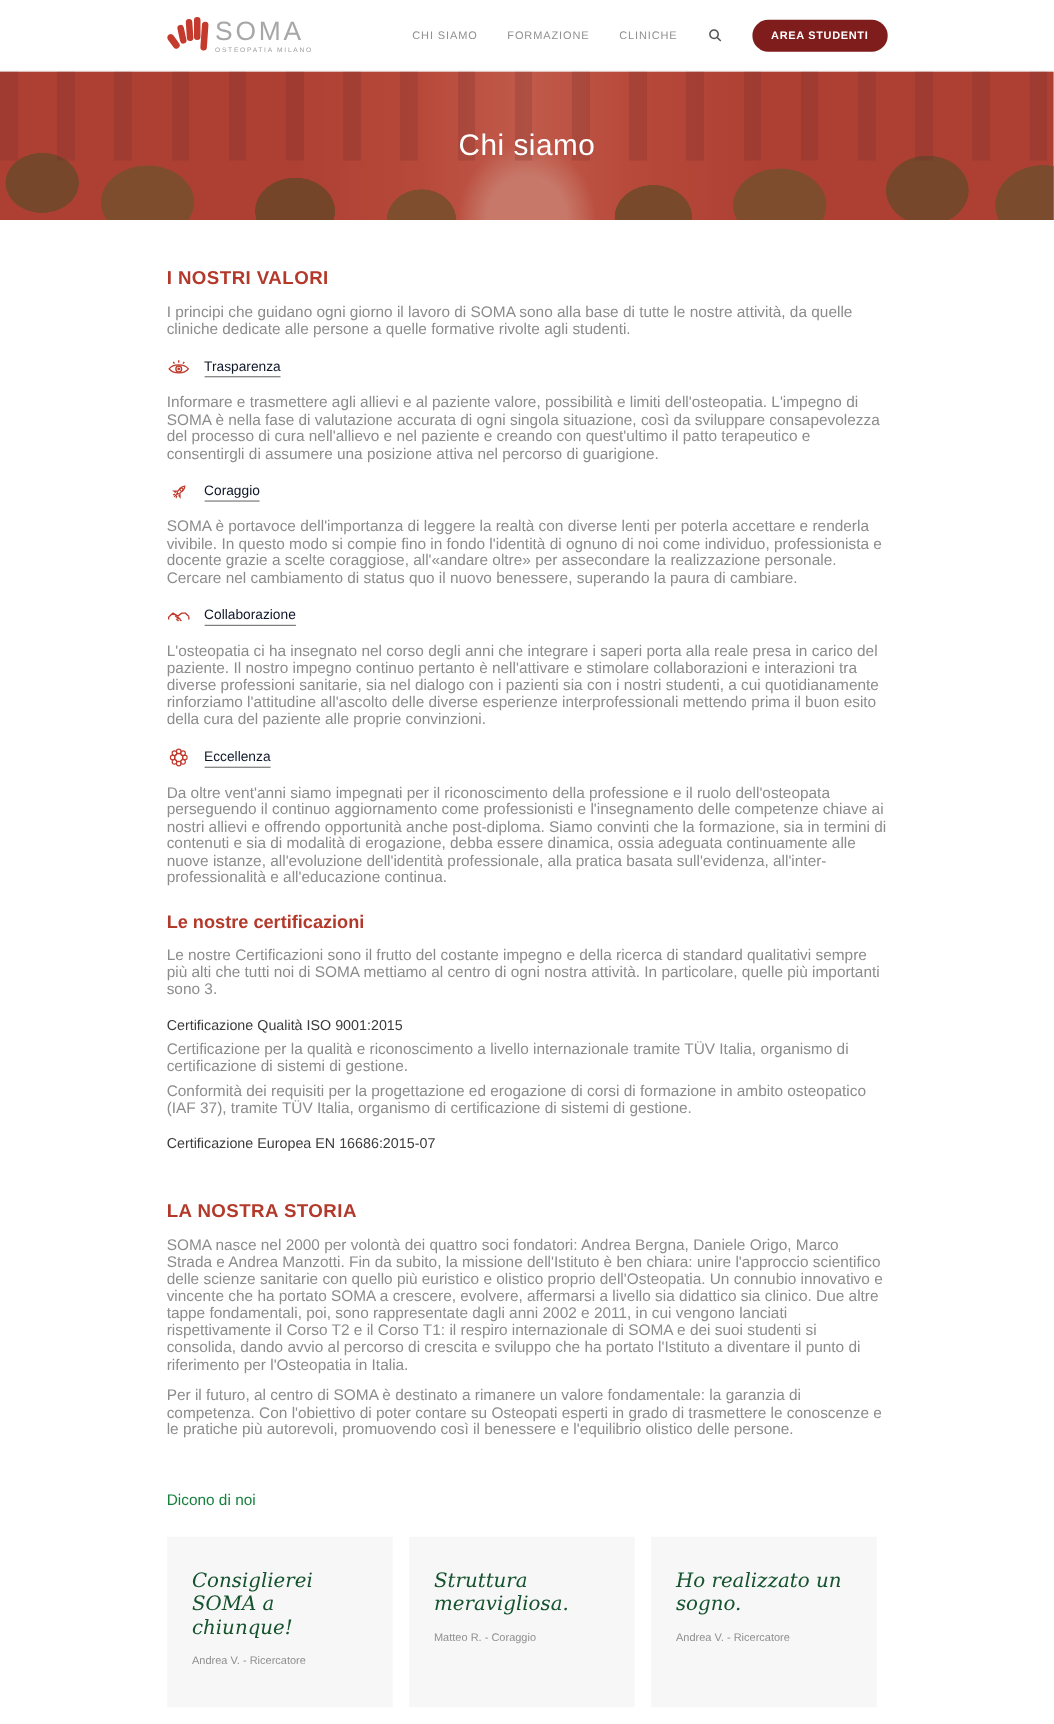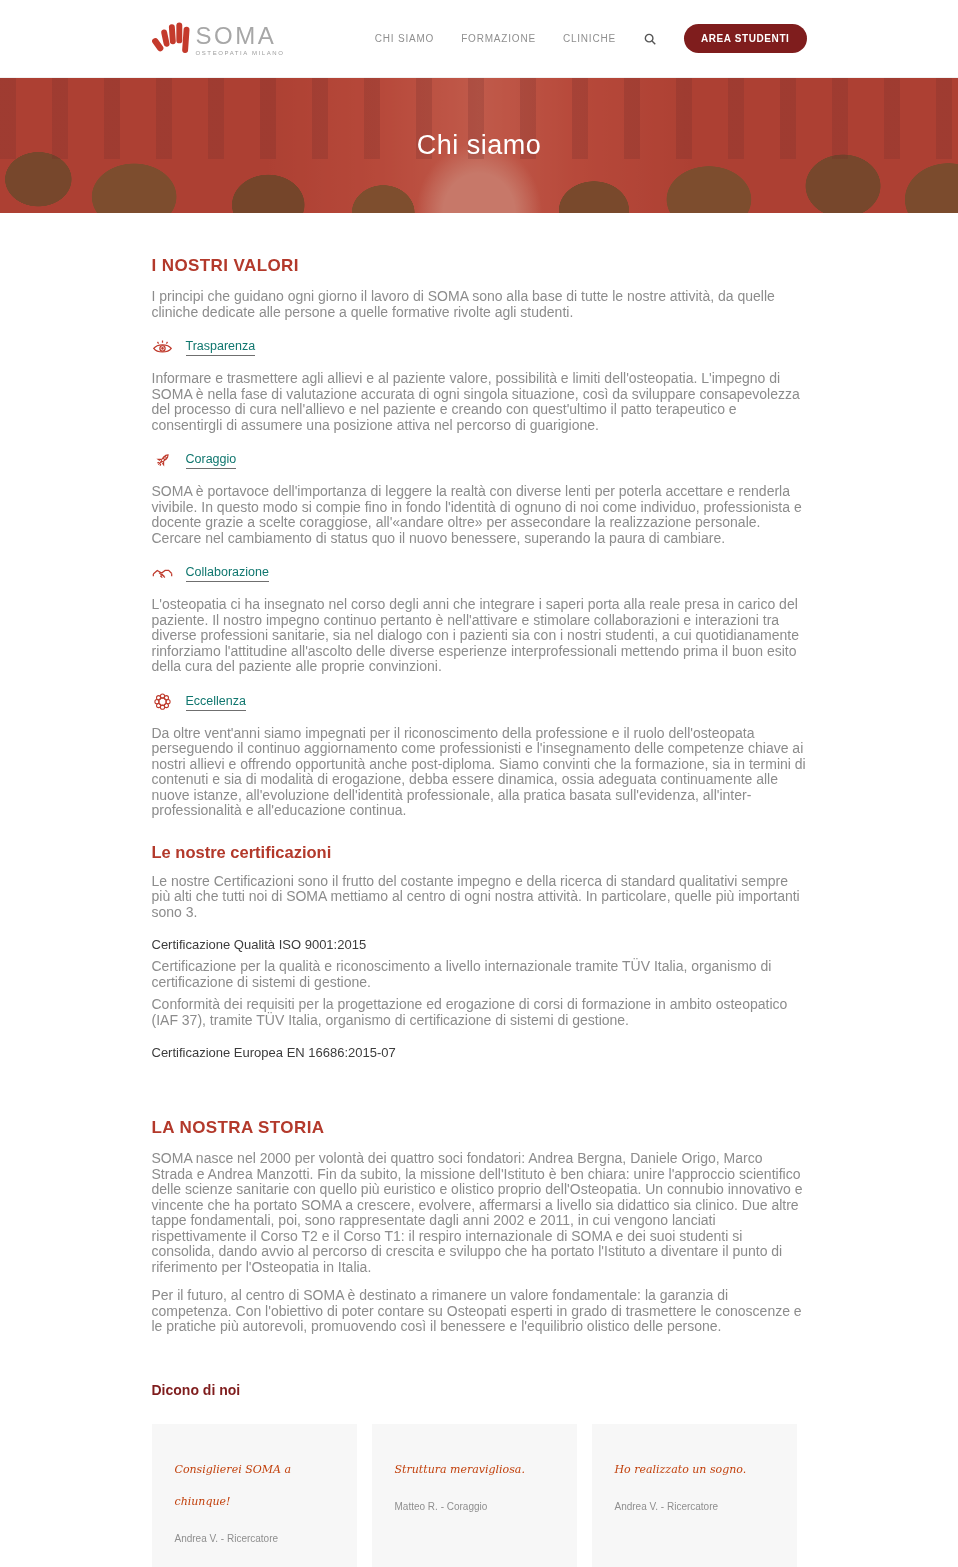--- a/index.html
+++ b/index.html
@@ -5,21 +5,21 @@
   * { margin:0; padding:0; box-sizing:border-box; }
   html,body { background:#ffffff; }
   body {
     width:958px; margin:0 auto;
     font-family:"Liberation Sans", sans-serif;
     color:#8c8c8c;
   }
   .container { width:655px; margin:0 auto; }
 
   
-  .header { height:78px; background:#fff; display:flex; align-items:center; border-bottom:1px solid #f2f2f2; }
+  .header { height:65px; background:#fff; display:flex; align-items:center; border-bottom:1px solid #f2f2f2; }
   .header .container { display:flex; align-items:center; justify-content:space-between; }
   .logo { display:flex; align-items:flex-end; gap:4px; cursor:pointer; }
   .logo-hand { width:40px; height:42px; color:#c43a2c; }
   .logo-text-wrap { display:flex; flex-direction:column; line-height:1; padding-bottom:4px; }
   .logo-name { font-size:24px; letter-spacing:2.5px; color:#a7a7a7; font-weight:400; }
   .logo-sub { font-size:6px; letter-spacing:1.6px; color:#9d9d9d; margin-top:2px; }
   .nav { display:flex; align-items:center; gap:27px; }
   .nav-item { font-size:10px; letter-spacing:0.8px; color:#8f8f8f; cursor:pointer; }
   .search-btn { width:14px; height:14px; color:#555; cursor:pointer; }
   .cta-btn {
@@ -55,41 +55,41 @@
   }
 
   
   .section-upper { color:#b3392b; font-size:17px; font-weight:700; letter-spacing:0.4px; }
   .body-text { font-size:14px; line-height:15.5px; color:#8c8c8c; }
   .sec-valori { margin-top:43px; }
   .sec-valori .body-text.intro { margin-top:13px; }
   .value-head { display:flex; align-items:center; gap:13px; margin-top:17px; }
   .value-icon { width:21px; height:21px; color:#bf3a2c; flex:0 0 auto; }
   .value-title {
-    font-size:12.5px; color:#0f766e; font-weight:500;
+    font-size:12.5px; color:#0f172a; font-weight:500;
     border-bottom:1px solid #6f6f6f; padding-bottom:2px; cursor:default;
   }
   .value-text { margin-top:13px; }
 
   .sec-cert { margin-top:24px; }
   .cert-heading { color:#b3392b; font-size:16.5px; font-weight:700; }
   .sec-cert .intro { margin-top:12px; }
   .cert-title { font-size:13px; color:#3c3c3c; font-weight:500; margin-top:17px; }
   .cert-text { margin-top:7px; }
 
-  .sec-storia { margin-top:58px; }
+  .sec-storia { margin-top:44px; }
   .sec-storia .body-text { margin-top:13px; }
 
   .sec-dicono { margin-top:47px; }
-  .dicono-heading { color:#7f1d1d; font-size:14px; font-weight:700; }
+  .dicono-heading { color:#15803d; font-size:14px; font-weight:400; }
   .cards { display:flex; gap:15px; margin-top:26px; }
   .card { width:205px; background:#f7f7f7; padding:30px 23px 28px; min-height:155px; }
   .quote {
     font-family:"DejaVu Serif", serif; font-style:italic;
-    font-size:11px; line-height:32px; color:#c2410c;
+    font-size:18px; line-height:21px; color:#14532d;
   }
   .attr { font-size:10px; color:#8f8f8f; margin-top:15px; }
   .dots { display:flex; justify-content:center; gap:13px; margin:26px 0 24px; }
   .dot { width:6px; height:6px; border-radius:50%; background:#c9c9c9; cursor:pointer; }
   .dot.active { background:#3a3a3a; }
 </style>
 </head>
 <body>
 
 <header class="header">

